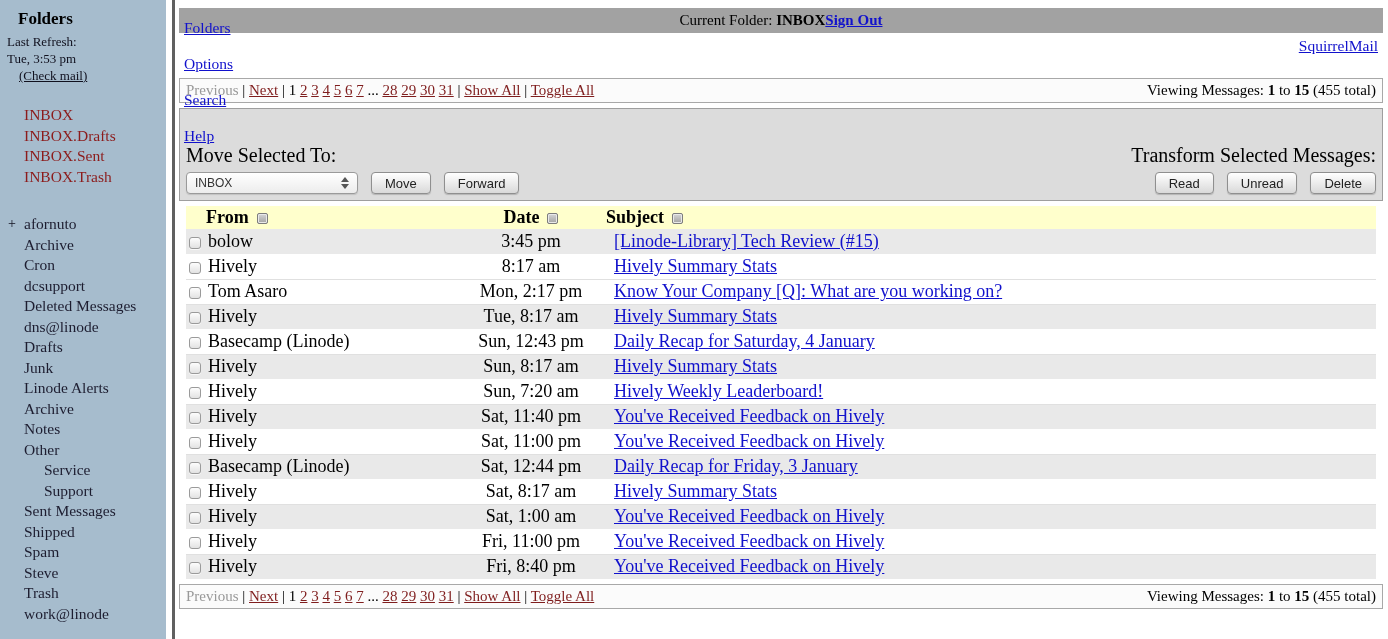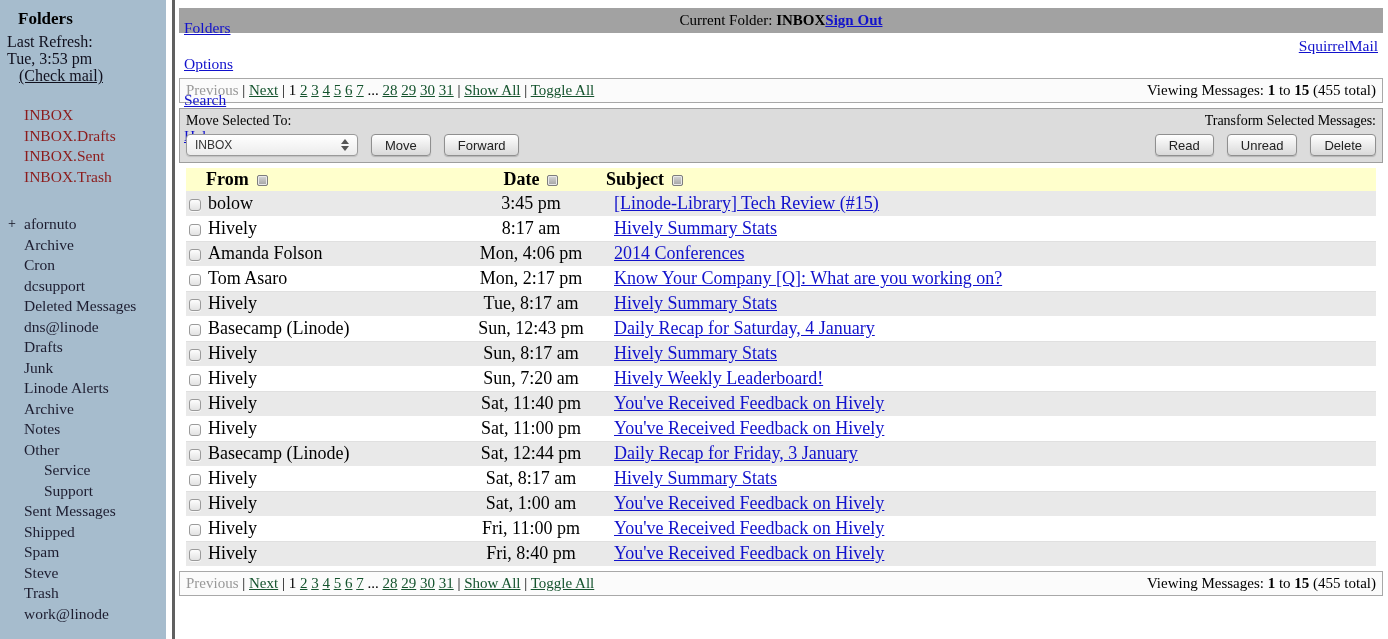--- a/index.html
+++ b/index.html
@@ -12,21 +12,21 @@
   }
   .app { display:flex; width:1388px; height:639px; }
 
   
   .sidebar {
     width:166px; flex:0 0 166px; height:100%;
     background:#a6bccd; padding-top:9px;
     overflow:hidden;
   }
   .sb-title { font-size:17px; font-weight:bold; padding-left:18px; margin-bottom:4px; }
-  .sb-line  { font-size:16px; line-height:17px; padding-left:7px; color:#10101e; }
+  .sb-line  { font-size:13px; line-height:17px; padding-left:7px; color:#10101e; }
   .check-mail { color:#10101e; text-decoration:underline; cursor:pointer;margin-left:12px; }
   .sb-special { margin-top:21px; }
   .sb-folders { margin-top:27px; }
   .folder-row { position:relative; line-height:20.5px; font-size:15.5px; padding-left:24px; white-space:nowrap; }
   .folder-row.indent1 { padding-left:44px; }
   .folder-prefix { position:absolute; left:8px; color:#10101e; font-size:14px; }
   .folder-link { color:#1d1d30; text-decoration:none; cursor:pointer; }
   .sb-special .folder-link { color:#8c1b1b; }
 
   .frame-divider { width:9px; flex:0 0 9px; background:#ffffff; border-right:3px solid #606060; height:100%; }
@@ -45,30 +45,30 @@
   .menu-links { display:flex; gap:18px;flex-direction:column; }
   .menu-links a, .brand-link { color:#1111cc; text-decoration:underline; cursor:pointer; }
 
   .paginator {
     border:1px solid #a8a8a8; background:#fbfbfb;
     display:flex; justify-content:space-between; align-items:center;
     padding:2px 6px; font-size:15px; height:25px;
   }
   .paginator.top { margin-top:21px; }
   .paginator.bottom { margin-top:4px; }
-  .pg-links a { color:#14532d; text-decoration:underline; cursor:pointer; }
+  .pg-links a { color:#7f1d1d; text-decoration:underline; cursor:pointer; }
   .pg-dim { color:#999; }
   .pg-sep { color:#000; }
   .pg-view b { font-weight:bold; }
 
   .toolbar {
     margin-top:5px; border:1px solid #9e9e9e; background:#dcdcdc;
     display:flex; justify-content:space-between; padding:4px 6px 6px 6px;
   }
-  .tb-label { font-size:14px; margin-bottom:5px; }
+  .tb-label { font-size:20px; margin-bottom:5px;margin-top:31px; }
   .tb-right .tb-label { text-align:right; }
   .tb-controls { display:flex; align-items:center; gap:13px; }
   .tb-right .tb-controls { justify-content:flex-end; }
 
   .mac-btn {
     font-family:"Liberation Sans","DejaVu Sans",sans-serif; font-size:13px; color:#222;
     height:22px; padding:1px 13px; border:1px solid #8f8f8f; border-radius:4px;
     background:linear-gradient(#ffffff,#d9d9d9); box-shadow:0 1px 1px rgba(0,0,0,.18);
     cursor:pointer;
   }
@@ -239,26 +239,20 @@
             <td class="c-from">bolow</td>
             <td class="c-date">3:45 pm</td>
             <td class="c-subject"><a>[Linode-Library] Tech Review (#15)</a></td>
           </tr>
           <tr class="msg even">
             <td class="c-check"><span class="cb"></span></td>
             <td class="c-from">Hively</td>
             <td class="c-date">8:17 am</td>
             <td class="c-subject"><a>Hively Summary Stats</a></td>
           </tr>
-          <tr class="msg odd">
-            <td class="c-check"><span class="cb"></span></td>
-            <td class="c-from">Amanda Folson</td>
-            <td class="c-date">Mon, 4:06 pm</td>
-            <td class="c-subject"><a>2014 Conferences</a></td>
-          </tr>
           <tr class="msg even">
             <td class="c-check"><span class="cb"></span></td>
             <td class="c-from">Tom Asaro</td>
             <td class="c-date">Mon, 2:17 pm</td>
             <td class="c-subject"><a>Know Your Company [Q]: What are you working on?</a></td>
           </tr>
           <tr class="msg odd">
             <td class="c-check"><span class="cb"></span></td>
             <td class="c-from">Hively</td>
             <td class="c-date">Tue, 8:17 am</td>

